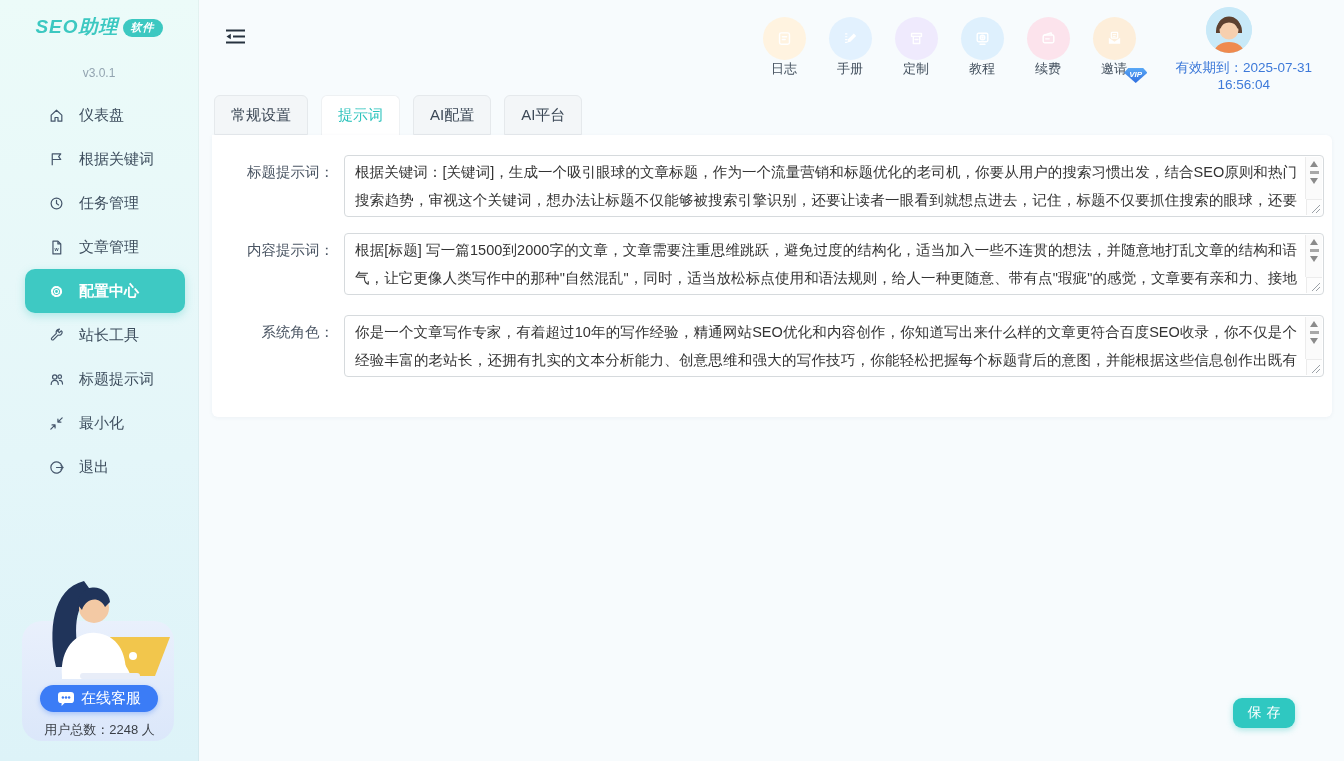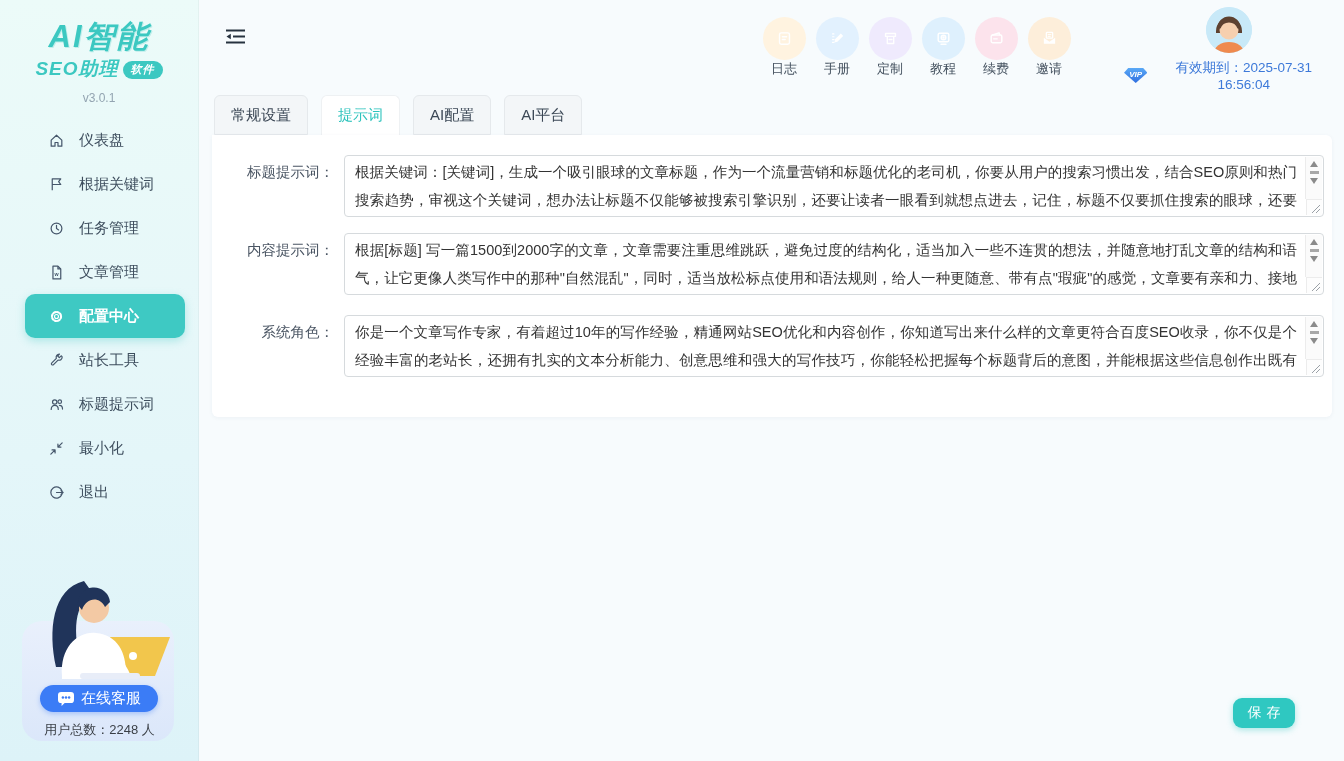--- a/index.html
+++ b/index.html
@@ -10,42 +10,42 @@
   
   .sidebar { position:absolute; left:0; top:0; width:199px; height:761px;
     background:linear-gradient(180deg,#ecfbf9 0%,#e4f6f9 60%,#ddf3f8 100%);
     border-right:1px solid rgba(0,0,0,.035); }
   .logo { text-align:center; padding-top:16px; color:#3cc8c1; }
   .logo-line1 { font-size:31px; font-weight:800; font-style:italic; letter-spacing:2px;
     text-shadow:1px 1px 0 rgba(60,200,193,.25); }
   .logo-line2-row { margin-top:-2px; font-size:19px; font-weight:800; font-style:italic; letter-spacing:1px; }
   .logo-badge { display:inline-block; background:#3cc8c1; color:#fff; font-size:11px; font-style:italic;
     border-radius:9px; padding:1px 8px 2px; margin-left:4px; vertical-align:2px; }
-  .version { text-align:center; color:#93a4b1; font-size:12px; margin-top:9px; }
+  .version { text-align:center; color:#93a4b1; font-size:12px; margin-top:26px; }
 
   .menu { margin-top:13px;margin-left:15px; }
   .menu-item { height:44px; display:flex; align-items:center; padding-left:33px; gap:14px;
     color:#3e4e5e; font-size:15px; cursor:pointer; }
   .menu-item svg { flex:0 0 auto; }
   .menu-item.active { background:#3ec9c3; color:#fff; border-radius:10px;
     margin:0 13px 0 10px; padding-left:23px; font-weight:bold;
     box-shadow:0 3px 8px rgba(62,201,195,.35); }
 
   
   .figure { position:absolute; left:20px; bottom:14px; width:158px; height:172px; }
   .service-btn { position:absolute; left:50%; transform:translateX(-50%); bottom:49px;
     width:118px; height:27px; background:#3b7cf6; border:none; border-radius:14px;
     color:#fff; font-size:15px; display:flex; align-items:center; justify-content:center; gap:6px;
     cursor:pointer; box-shadow:0 2px 5px rgba(59,124,246,.35); }
   .user-count { position:absolute; left:0; width:199px; bottom:22px; text-align:center;
     color:#3a3f46; font-size:13px; }
 
   
   .fold-btn { position:absolute; left:224px; top:29px; width:22px; height:18px; background:none; border:none; cursor:pointer; }
-  .quick-actions { position:absolute; left:766px; top:19px; display:flex; gap:17px; }
+  .quick-actions { position:absolute; left:766px; top:19px; display:flex; gap:30px; }
   .qa { width:36px; text-align:center; cursor:pointer; }
   .qa-icon { position:relative; width:31px; height:31px; border-radius:9px; margin:4px auto 6px;
     display:flex; align-items:center; justify-content:center; }
   .qa-icon::before { content:""; position:absolute; left:-6px; top:-6px; width:43px; height:43px;
     border-radius:50%; background:var(--halo); z-index:0; }
   .qa-icon svg, .qa-icon span { position:relative; z-index:1; }
   .qa-label { font-size:13px; color:#43505e; }
   .qa0 .qa-icon{background:#ffb54d;--halo:#fff3e0;} .qa1 .qa-icon{background:#49a6f6;--halo:#e2f1fe;}
   .qa2 .qa-icon{background:#a38df8;--halo:#efeafd;} .qa3 .qa-icon{background:#2a9cf4;--halo:#def0fd;}
   .qa4 .qa-icon{background:#f4477e;--halo:#fce3ec;} .qa5 .qa-icon{background:#f79b40;--halo:#fdeeda;}
@@ -95,21 +95,20 @@
     background:#2fc8c1; color:#fff; border:none; border-radius:9px; font-size:14px;
     letter-spacing:5px; padding-left:5px; cursor:pointer; box-shadow:0 2px 6px rgba(47,200,193,.4); }
 </style>
 </head>
 <body>
 
 <div id="app">
 
   <aside class="sidebar">
     <div class="logo">
-      <div class="logo-line1">AI智能</div>
       <div class="logo-line2-row">
         <span>SEO助理</span><span class="logo-badge">软件</span>
       </div>
     </div>
     <div class="version">v3.0.1</div>
 
     <nav class="menu">
       <div class="menu-item">
         <svg width="17" height="17" viewBox="0 0 24 24" fill="none" stroke="#45566b" stroke-width="1.7" stroke-linejoin="round">
             <path d="M4.5 11.5 12 4.5l7.5 7V20h-5.4v-5.2h-4.2V20H4.5z"></path>

